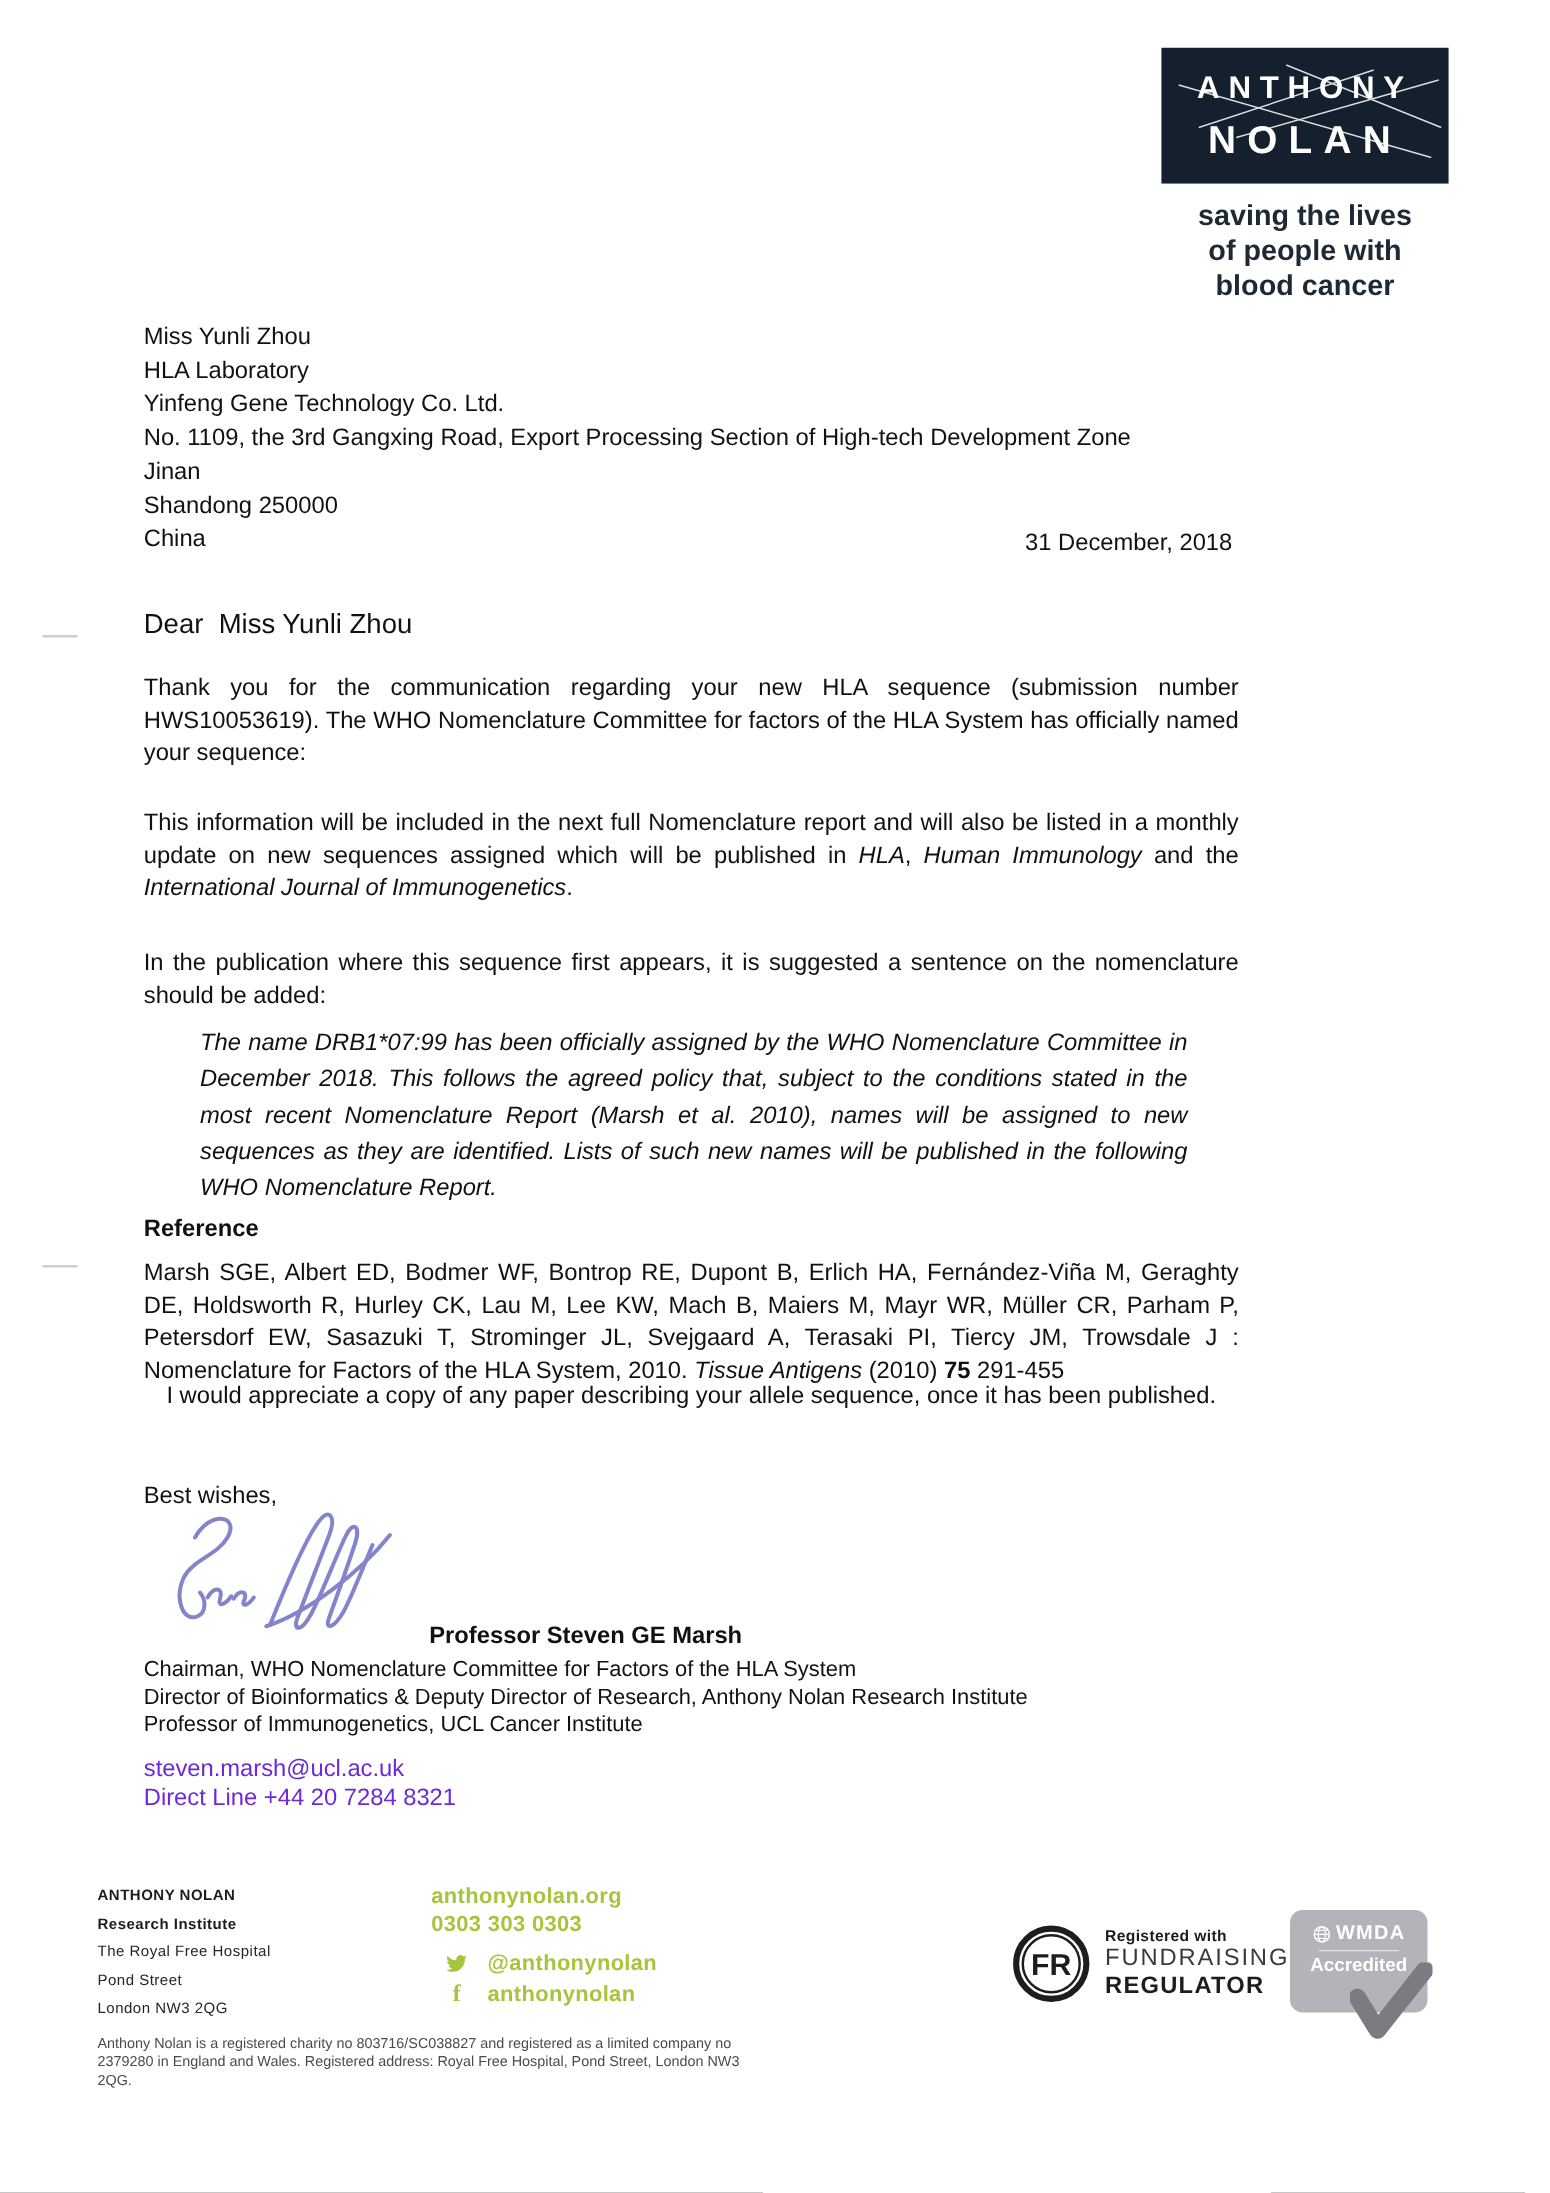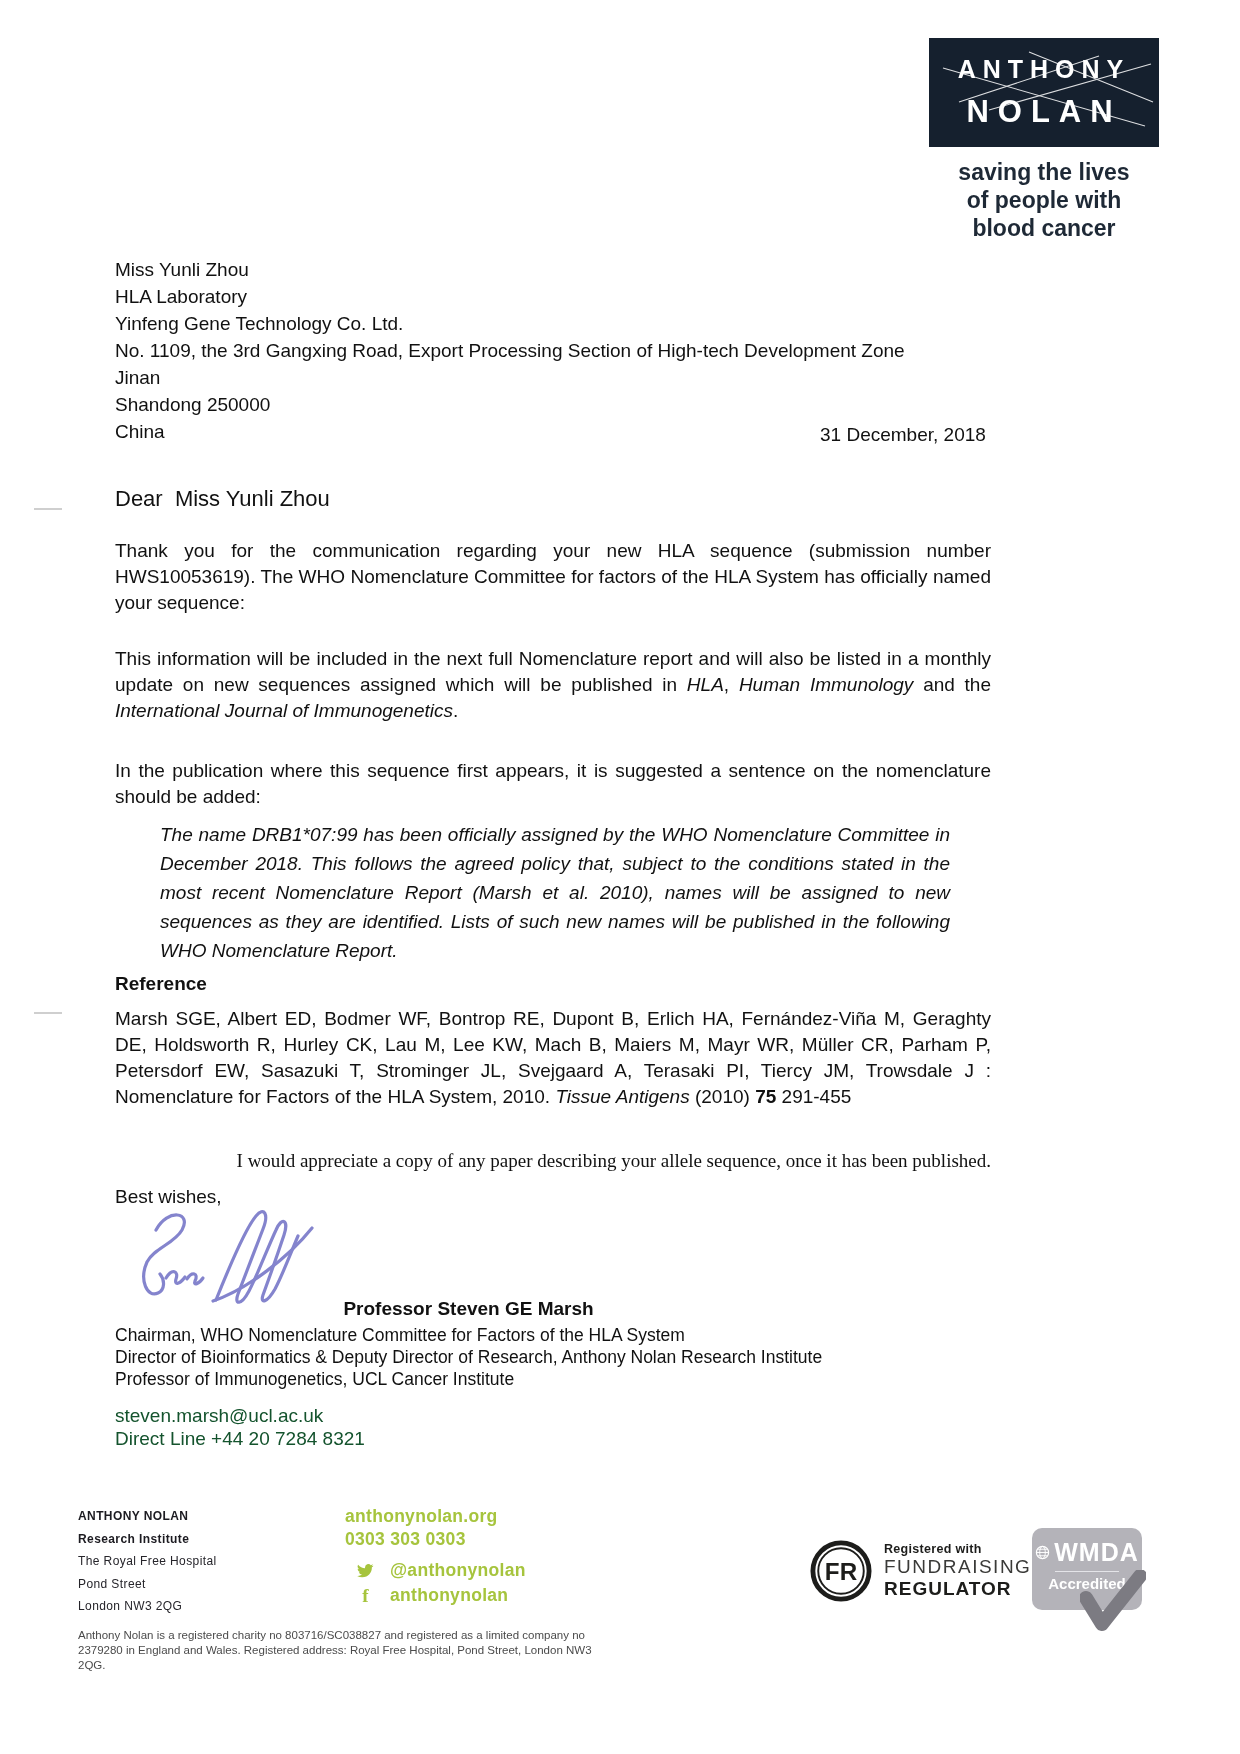--- a/index.html
+++ b/index.html
@@ -29,46 +29,46 @@
         text-align:justify;color:#111;}
   .p1{top:538px;}
   .allele{position:absolute;left:115px;top:606px;width:876px;text-align:center;
           font-size:23px;font-weight:700;font-style:italic;color:#111;}
   .p2{top:646px;}
   .p3{top:758px;}
   .quote{position:absolute;left:160px;top:820px;width:790px;margin:0;
          font-size:19px;line-height:29px;font-style:italic;text-align:justify;color:#111;}
   .ref-head{position:absolute;left:115px;top:973px;margin:0;font-size:19px;font-weight:700;color:#111;}
   .ref{top:1006px;}
-  .p4{top:1148px;text-align:right;font-family:Liberation Serif, serif;}
+  .p4{top:1104px;text-align:center;}
   .closing{position:absolute;left:115px;top:1186px;margin:0;font-size:19px;color:#111;}
   
   .signature{position:absolute;left:116px;top:1202px;}
   .sig-block{position:absolute;left:115px;top:1298px;font-size:17.5px;line-height:22px;color:#111;}
   .sig-block .sig-name{font-size:19px;font-weight:700;margin-bottom:4px;text-align:center;}
-  .contact{position:absolute;left:115px;top:1404px;font-size:19px;line-height:23px;color:#14532d;}
+  .contact{position:absolute;left:115px;top:1404px;font-size:19px;line-height:23px;color:#6d28d9;}
   
   .fold-mark{position:absolute;left:34px;width:28px;height:2px;background:#cfcfcf;}
   .fm1{top:508px;}
   .fm2{top:1012px;}
   
   .f-org{position:absolute;left:78px;top:1505px;font-size:12px;line-height:22.5px;
          color:#25242a;letter-spacing:.4px;}
   .f-org .b{font-weight:700;color:#1c1b21;}
   .f-green{position:absolute;left:345px;top:1505px;font-size:17.5px;line-height:23px;font-weight:700;letter-spacing:.3px;}
   .f-green .soc{margin-top:8px;display:flex;align-items:center;gap:16px;margin-left:12px;}
   .fr-badge{position:absolute;left:810px;top:1540px;display:flex;align-items:center;gap:12px;}
   .fr-text{color:#1d1d1b;}
   .fr-text .l1{font-size:12.5px;font-weight:700;letter-spacing:.3px;}
   .fr-text .l2{font-size:19px;letter-spacing:1.5px;font-weight:400;color:#3a3a38;}
   .fr-text .l3{font-size:19px;font-weight:700;letter-spacing:1px;}
   .wmda{position:absolute;left:1032px;top:1528px;width:110px;height:82px;background:#b4b3b9;
         border-radius:10px;text-align:center;color:#fff;}
   .wmda-top{display:flex;align-items:center;justify-content:center;gap:4px;margin-top:10px;}
-  .wmda-name{font-size:25px;font-weight:700;letter-spacing:1px;}
+  .wmda-name{font-size:16px;font-weight:700;letter-spacing:1px;}
   .wmda-rule{width:64px;height:1px;background:#e4e4e8;margin:4px auto 3px auto;}
   .wmda-label{font-size:15px;font-weight:700;}
   .wmda-check{position:absolute;left:1080px;top:1570px;}
   .legal{position:absolute;left:78px;top:1628px;width:540px;font-size:11.5px;line-height:15px;color:#4b4b4b;}
 </style>
 </head>
 <body>
 
 <div class="page">
 

